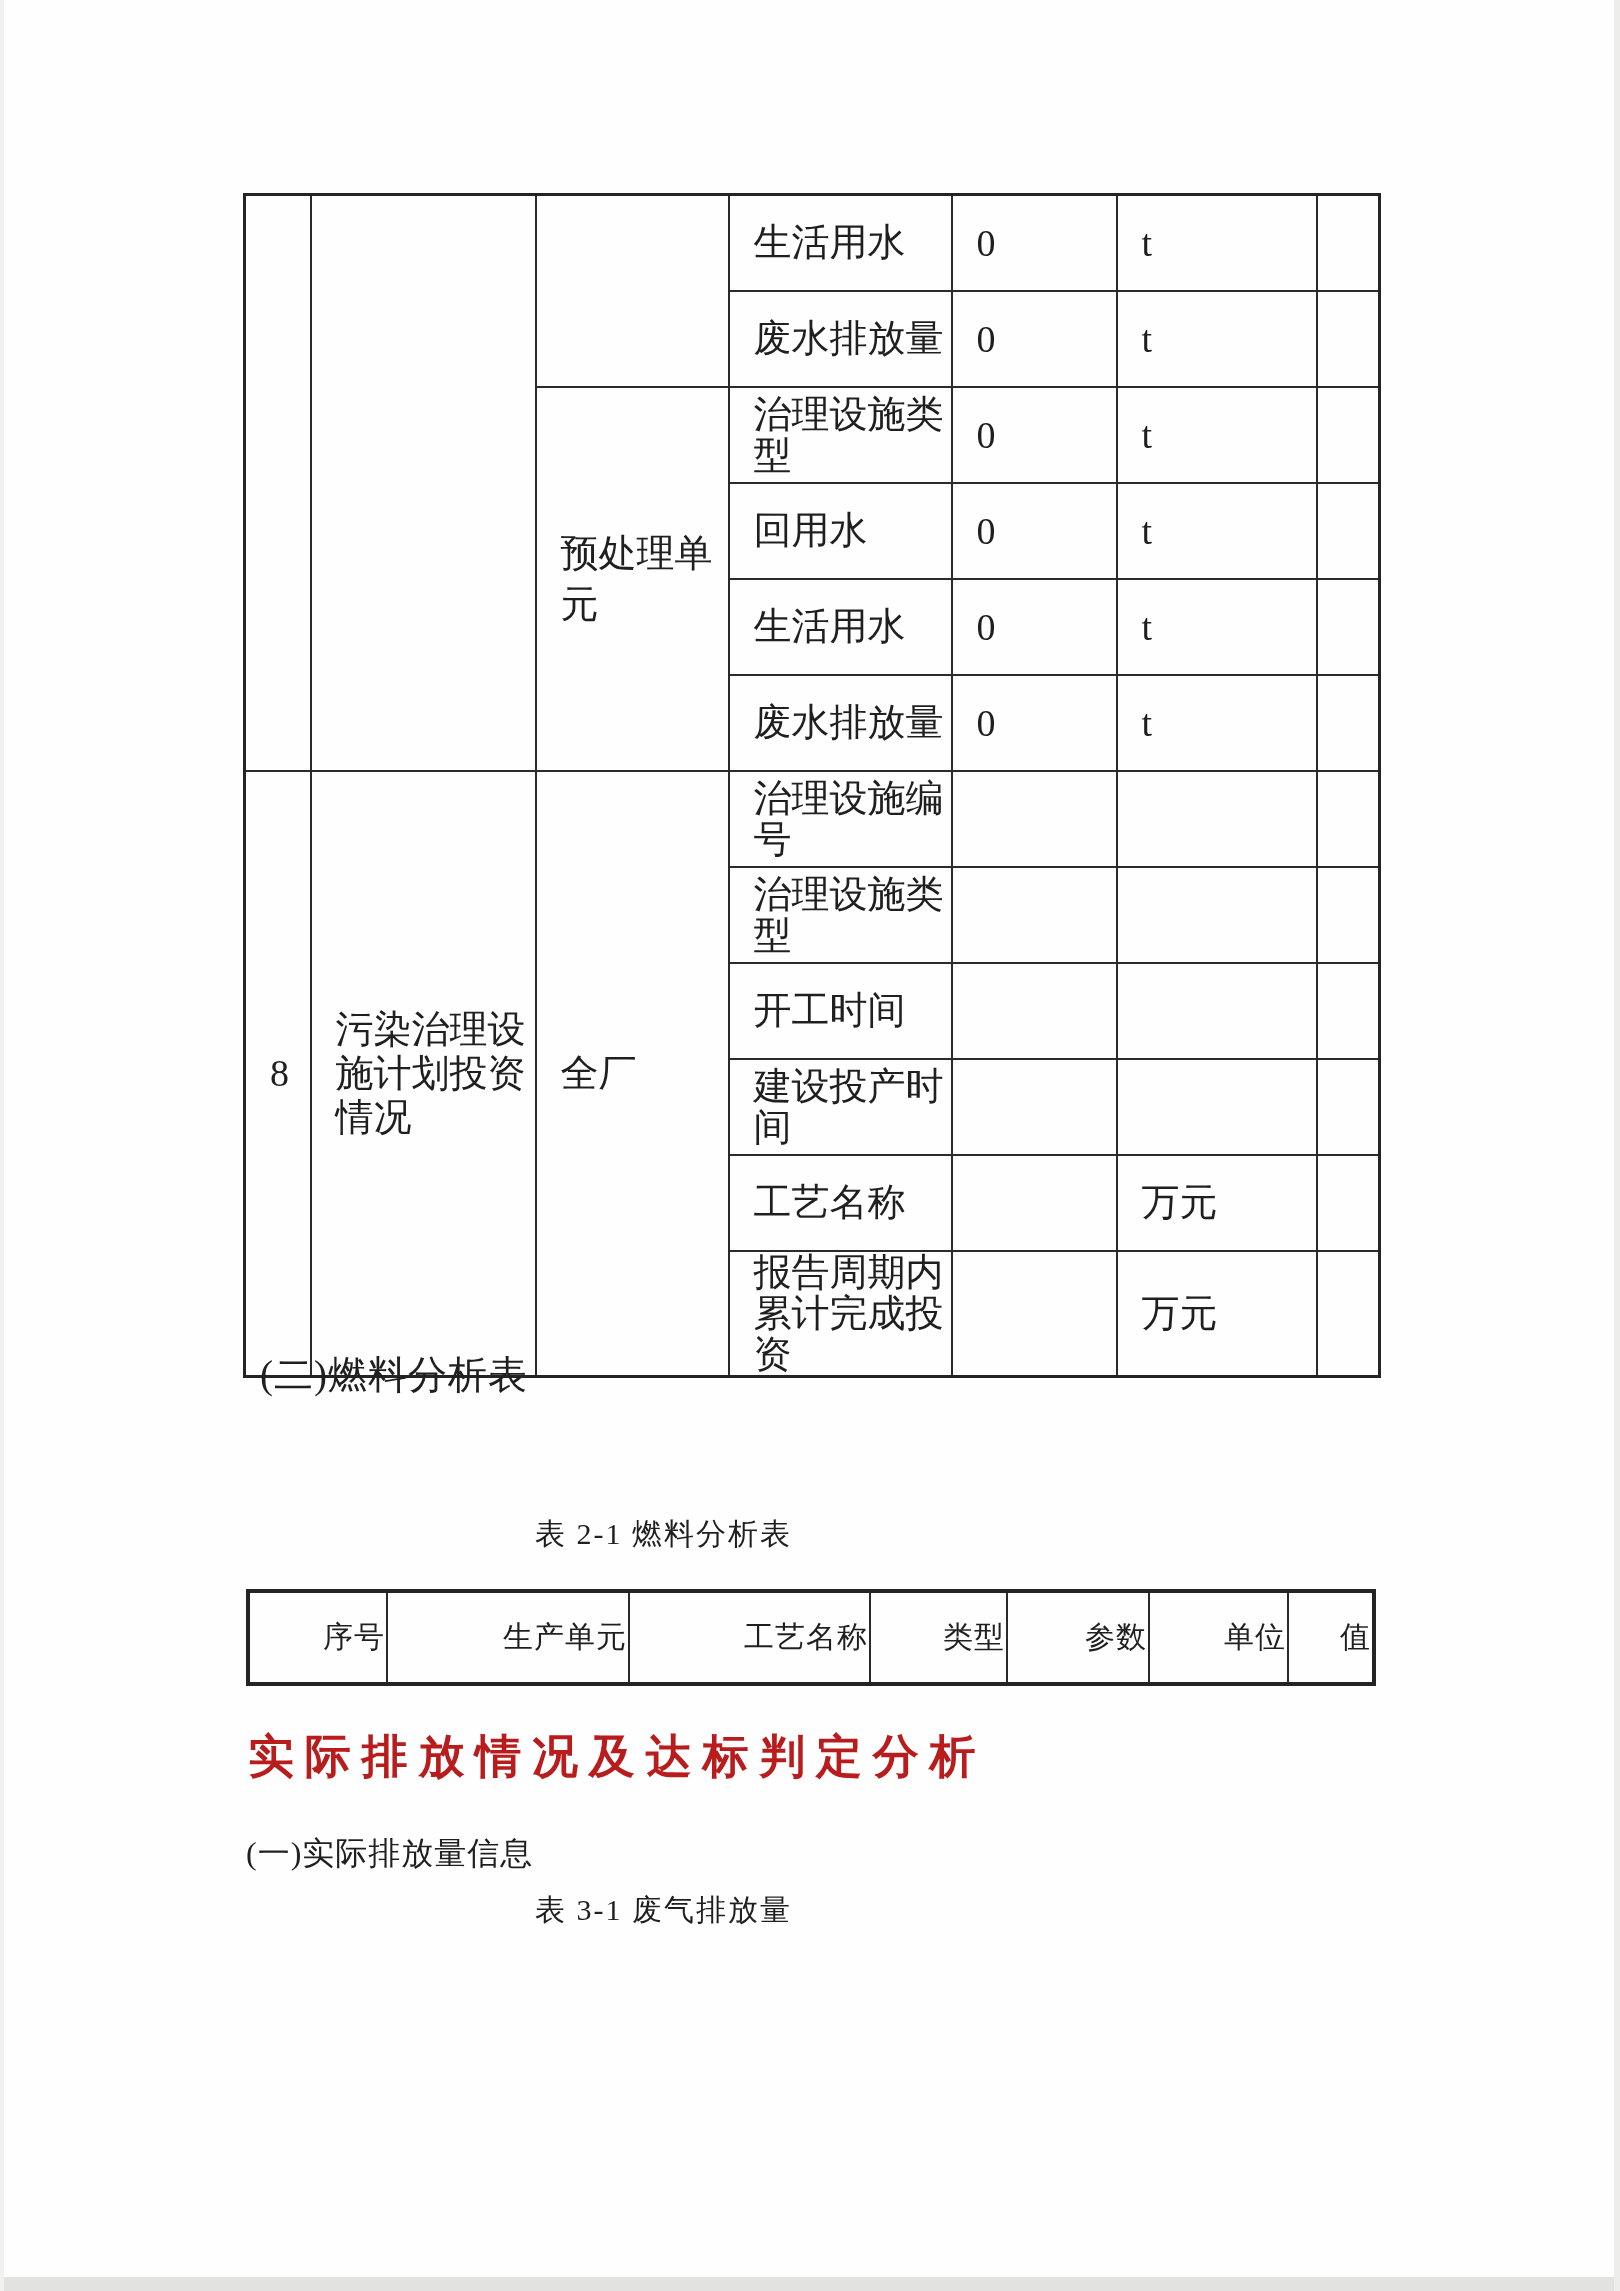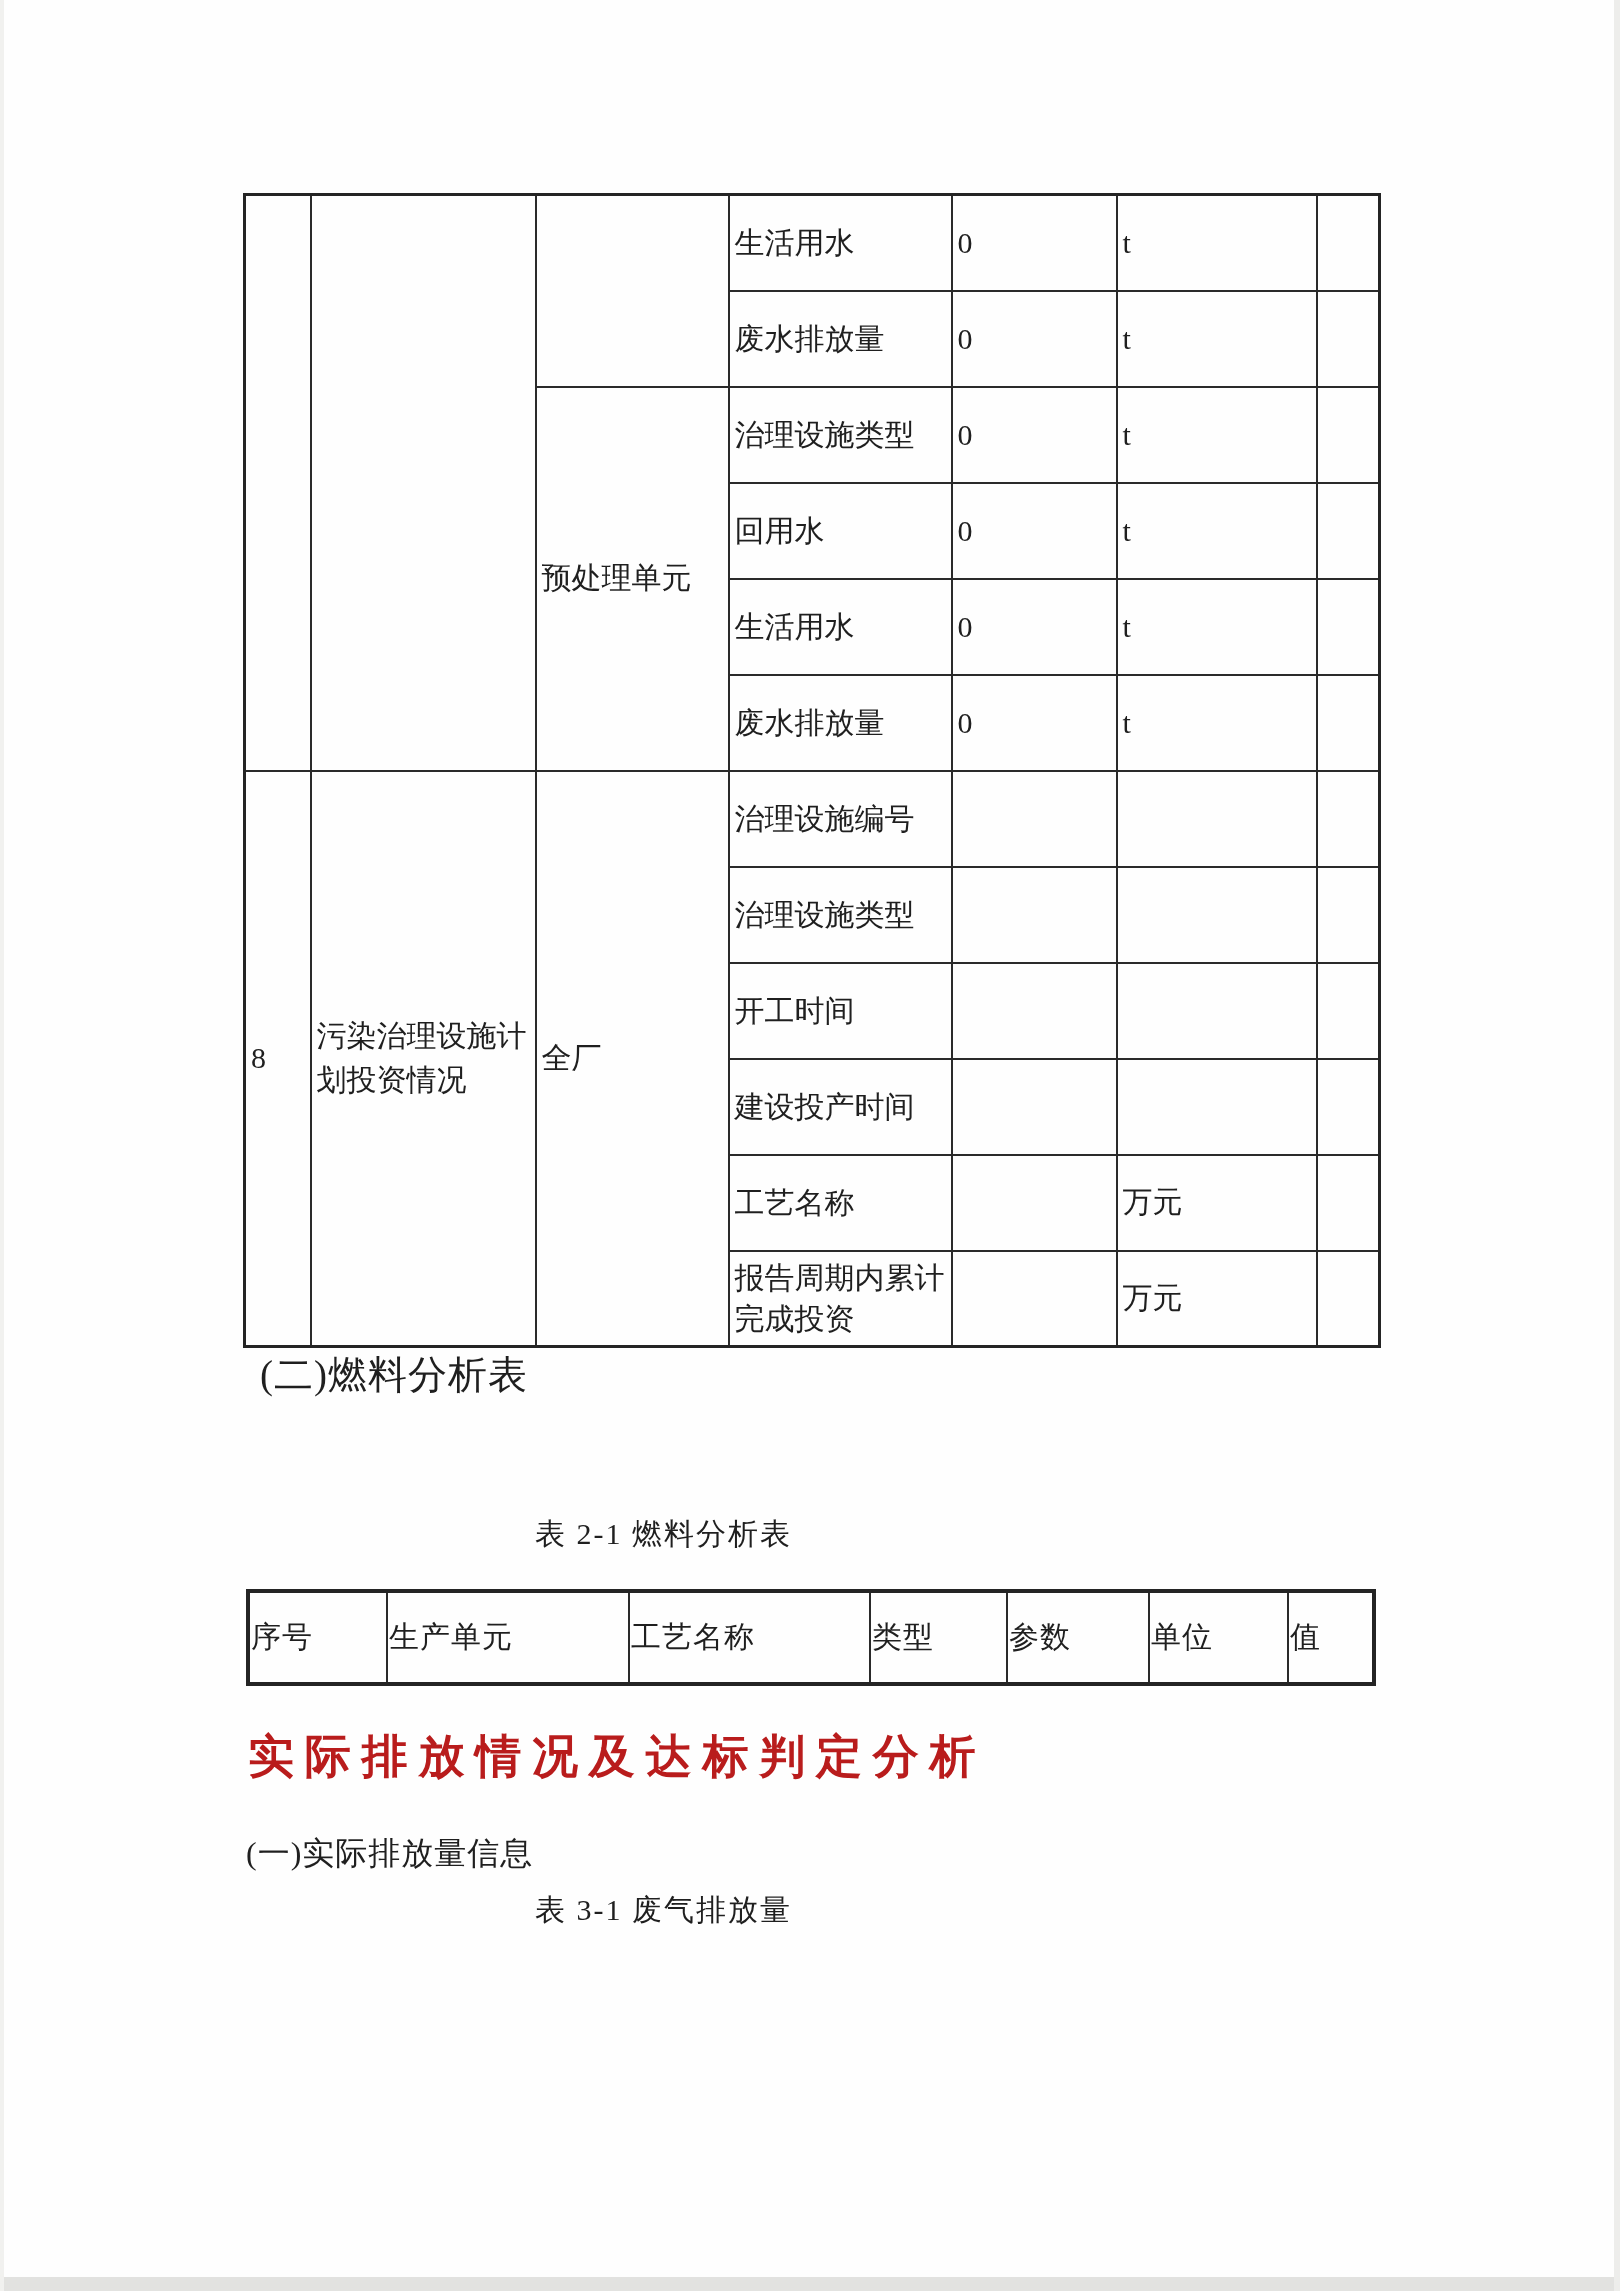--- a/index.html
+++ b/index.html
@@ -13,23 +13,23 @@
   }
   
   table.t1{
     position:absolute;left:243px;top:193px;
     border-collapse:collapse;table-layout:fixed;
     width:1135px;
     border:3.9px solid #242424;
   }
   table.t1 td{
     border:2.9px solid #2a2a2a;
-    font-size:30px;
+    font-size:38px;
     vertical-align:middle;
-    padding:0 0 0 5px;
+    padding:0 0 0 24px;
     text-align:left;
     word-break:break-all;
     overflow:hidden;
   }
   table.t1 tr{height:96px;}
   td.cA{text-align:center;padding:0;font-size:30px;}
   td.cB{font-size:28px;line-height:44px;padding:0 5.9px 0 15.7px;}
   td.cC{font-size:30px;border-radius:12px;}
   td.cD{font-size:29px;line-height:41px;padding:0 0 0 13.7px;}
   td.cE{font-size:29px;padding-left:13.7px;}
@@ -46,21 +46,21 @@
   
   table.t2{
     position:absolute;left:246px;top:1589px;
     border-collapse:collapse;table-layout:fixed;
     width:1127px;
     border:4.9px solid #242424;
   }
   table.t2 td{
     border:2.9px solid #2a2a2a;
     font-size:30px;
-    text-align:left;
+    text-align:right;
     vertical-align:middle;
     letter-spacing:1px;
   }
   table.t2 tr{height:93px;}
   
   .edge-bottom{position:absolute;left:0;bottom:0;width:1620px;height:14.7px;background:#e2e2e0;}
   .edge-right{position:absolute;right:0;top:0;width:5.9px;height:2292px;background:#ededeb;}
   .edge-left{position:absolute;left:0;top:0;width:3.9px;height:2292px;background:#f1f1ef;}
 </style>
 </head>

